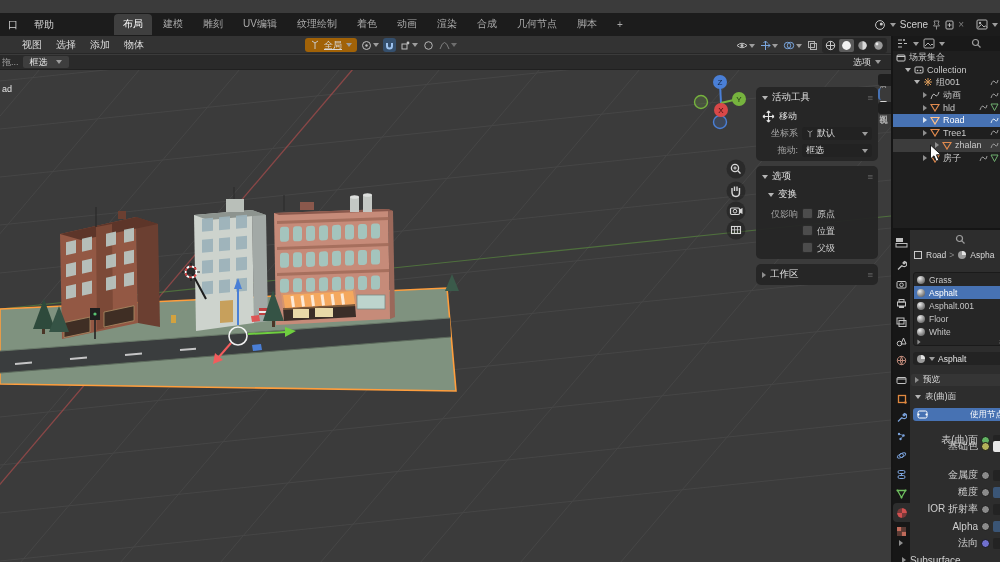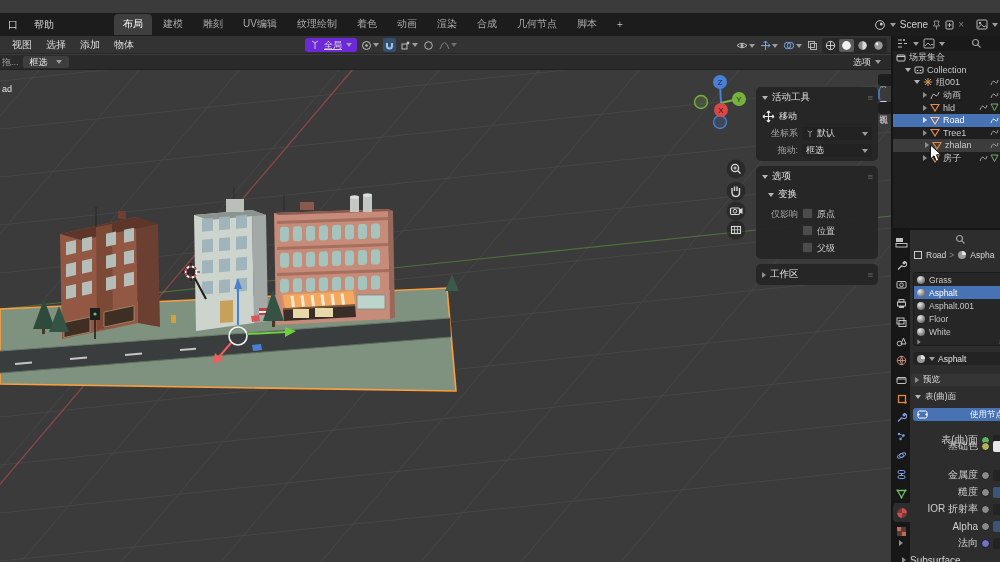--- a/index.html
+++ b/index.html
@@ -17,23 +17,23 @@
   .wtabs{display:flex;gap:2px;margin-left:52px;align-items:flex-end;height:100%;}
   .wtab{padding:3px 9px 4px;border-radius:4px 4px 0 0;color:#ababab;align-self:center;}
   .wtab.active{background:#3f3f3f;color:#fff;}
   .scenewrap{margin-left:auto;display:flex;align-items:center;gap:4px;margin-right:2px;color:#cfcfcf;}
   .cv{display:inline-block;width:0;height:0;border-left:3px solid transparent;border-right:3px solid transparent;border-top:4px solid #9d9d9d;}
   .exp{display:inline-block;width:0;height:0;border-top:3.5px solid transparent;border-bottom:3.5px solid transparent;border-left:4.5px solid #8f8f8f;}
   .expd{display:inline-block;width:0;height:0;border-left:3.5px solid transparent;border-right:3.5px solid transparent;border-top:4.5px solid #b5b5b5;}
   
   .viewport{left:0;top:36px;width:893px;height:526px;background:#3b3b3b;overflow:hidden;border-right:2px solid #151515;box-sizing:border-box;}
   .vph{position:absolute;left:0;top:0;width:100%;height:18px;background:#333333;border-bottom:1px solid #272727;
-       display:flex;align-items:center;padding:0 6px;box-sizing:border-box;gap:2px;}
+       display:flex;align-items:center;padding:0 16px;box-sizing:border-box;gap:2px;}
   .vph .m{padding:0 6px;color:#dcdcdc;}
-  .chip{background:#6d28d9;border-radius:3px;height:14px;display:flex;align-items:center;gap:4px;padding:0 5px;font-size:9px;color:#d8d8d8;text-decoration:underline;}
+  .chip{background:#a16207;border-radius:3px;height:14px;display:flex;align-items:center;gap:4px;padding:0 5px;font-size:9px;color:#d8d8d8;text-decoration:underline;}
   .orientg{position:absolute;left:305px;top:2px;display:flex;gap:3px;align-items:center;}
   .hdricons{position:absolute;right:4px;top:2px;display:flex;gap:3px;align-items:center;}
   .icbtn{display:flex;align-items:center;gap:1px;padding:0 1px;}
   .shadegrp{display:flex;background:#272727;border-radius:3px;padding:1px;gap:1px;}
   .shadebtn{width:15px;height:13px;display:flex;align-items:center;justify-content:center;border-radius:2px;}
   .shadebtn.active{background:#5a5a5a;}
   .vpt{position:absolute;left:0;top:19px;width:100%;height:15px;background:#2a2a2a;border-bottom:1px solid #202020;
        display:flex;align-items:center;font-size:9px;padding:0 2px;box-sizing:border-box;gap:4px;}
   .vpt .lbl{color:#9d9d9d;}
   .dragchip{background:#3e3e3e;border-radius:2px;height:12px;display:flex;align-items:center;gap:8px;padding:0 7px;color:#e8e8e8;}
@@ -609,21 +609,21 @@
       <svg width="10" height="9" viewBox="0 0 10 9">
           <polygon points="1,1.5 9,1.5 5,8" fill="none" stroke="#e08a4e" stroke-width="1.2"></polygon>
         </svg>
       <span>Tree1</span>
       <span class="ric">
           <svg width="9" height="9" viewBox="0 0 9 9">
             <path d="M1 7 Q3 1 5 4 Q7 7 8 2" stroke="#9a9a9a" fill="none"></path>
           </svg>
         </span>
     </div>
-    <div class="orow hl" style="padding-left:32px">
+    <div class="orow hl" style="padding-left:42px">
       <span class="exp"></span>
       <svg width="10" height="9" viewBox="0 0 10 9">
           <polygon points="1,1.5 9,1.5 5,8" fill="none" stroke="#e08a4e" stroke-width="1.2"></polygon>
         </svg>
       <span>zhalan</span>
       <span class="ric">
           <svg width="9" height="9" viewBox="0 0 9 9">
             <path d="M1 7 Q3 1 5 4 Q7 7 8 2" stroke="#9a9a9a" fill="none"></path>
           </svg>
         </span>

